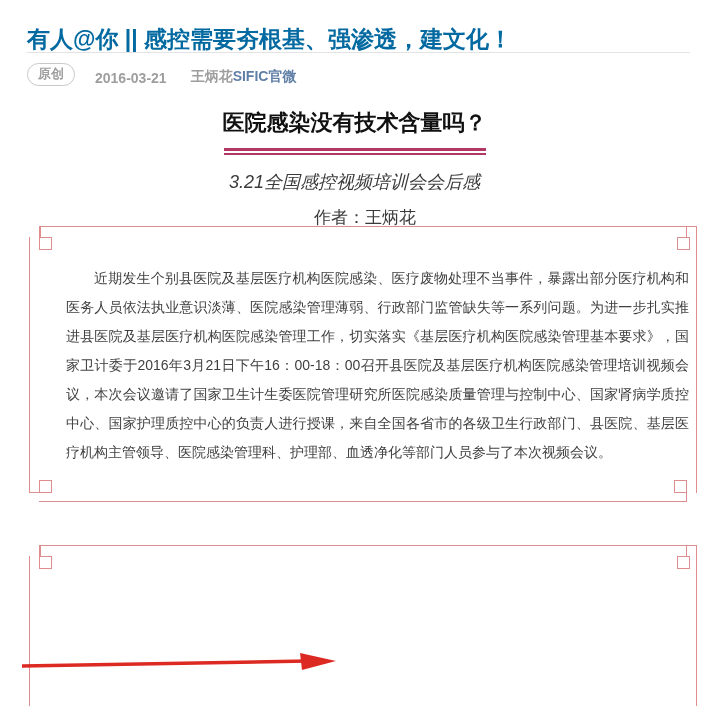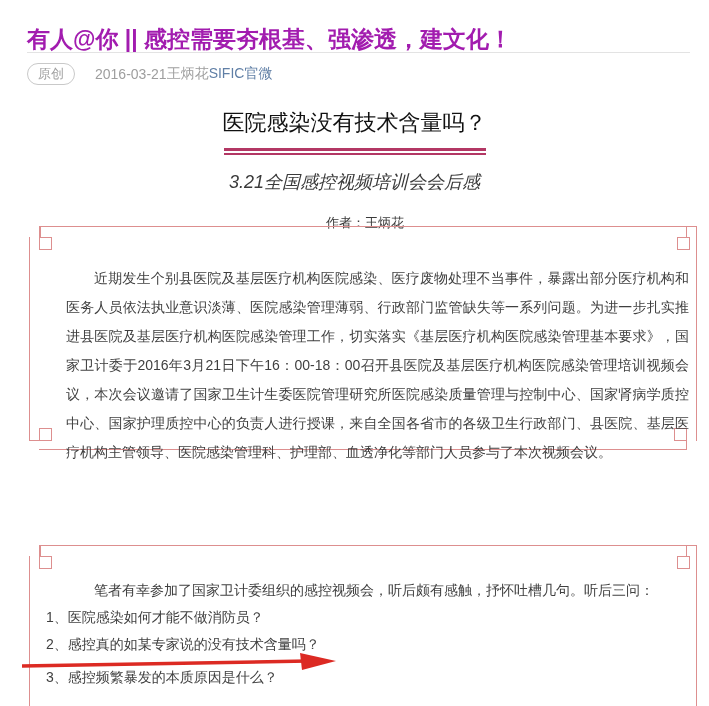--- a/index.html
+++ b/index.html
@@ -6,65 +6,65 @@
   body{
     width:709px;height:706px;overflow:hidden;background:#ffffff;
     font-family:"Liberation Sans","DejaVu Sans",sans-serif;
     position:relative;
   }
   .page{position:relative;width:709px;height:706px;}
 
   
   .article-title{
     position:absolute;left:27px;top:8px;width:660px;
-    font-size:23px;font-weight:bold;color:#a21caf;line-height:1.4;
+    font-size:23px;font-weight:bold;color:#0369a1;line-height:1.4;
   }
   .title-divider{
     position:absolute;left:27px;top:52px;width:663px;height:0;
     border-top:1px solid #e3e3e3;
   }
   .meta-row{
     position:absolute;left:27px;top:62px;width:660px;height:24px;
-    display:flex;align-items:center;font-size:14px;color:#9e9e9e;
+    display:flex;align-items:flex-end;font-size:14px;color:#9e9e9e;font-weight:bold;
   }
   .origin-badge{
     display:inline-block;border:1px solid #c9c9c9;border-radius:12px;
     padding:2px 10px 3px;font-size:13px;color:#9e9e9e;line-height:1.2;
   }
   .meta-date{margin-left:20px;}
-  .meta-author{margin-left:0;}
+  .meta-author{margin-left:24px;}
   .meta-account{color:#607fa6;cursor:pointer;text-decoration:none;}
 
   
   .center-block{position:absolute;left:0;top:108px;width:709px;text-align:center;}
-  .doc-heading{font-size:22px;font-weight:normal;color:#111111;margin:0;}
+  .doc-heading{font-size:22px;font-weight:bold;color:#111111;margin:0;}
   .heading-underline{width:262px;margin:10px auto 0;}
   .heading-underline .bar-thick{height:3px;background:#b33764;}
   .heading-underline .bar-thin{height:2px;background:#b33764;margin-top:2px;}
   .doc-subtitle{margin-top:15px;font-size:18px;font-style:italic;color:#3a3a3a;}
-  .doc-byline{margin-top:20px;font-size:13px;color:#3a3a3a;padding-left:21px;}
+  .doc-byline{margin-top:12px;font-size:17px;color:#3a3a3a;padding-left:21px;}
 
   
   .dbox{position:absolute;left:29px;width:668px;}
   .dbox .top-line{position:absolute;top:0;left:10px;right:0;height:0;border-top:1.5px solid #dd8f8f;}
   .dbox .right-line{position:absolute;right:0;top:0;bottom:9px;width:0;border-right:1.5px solid #dd8f8f;}
   .dbox .left-line{position:absolute;left:0;top:11px;bottom:9px;width:0;border-left:1.5px solid #dd8f8f;}
   .dbox .bottom-line{position:absolute;bottom:0;left:10px;right:10px;height:0;border-bottom:1.5px solid #dd8f8f;}
   .dbox .sq{position:absolute;width:11px;height:11px;border:1.5px solid #dd8f8f;background:transparent;}
   .dbox .sq.tl{left:10px;top:11px;}
   .dbox .sq.tr{right:7px;top:11px;}
   .dbox .sq.bl{left:10px;bottom:9px;}
   .dbox .sq.br{right:10px;bottom:9px;}
   .dbox .stub{position:absolute;background:#dd8f8f;}
   .dbox .stub.tl{left:10px;top:0;width:1.5px;height:12px;}
   .dbox .stub.tr{right:10px;top:0;width:1.5px;height:12px;}
   .dbox .stub.bl{left:0;bottom:9px;width:11px;height:1.5px;}
   .dbox .stub.br{right:10px;bottom:0;width:1.5px;height:10px;}
 
-  .box1{top:226px;height:224px;}
+  .box1{top:226px;height:276px;}
   .box1-inner{
     position:absolute;left:37px;top:38px;right:8px;
     font-size:14px;line-height:29px;color:#3f3f3f;
     text-align:justify;text-indent:2em;
   }
 
   .box2{top:545px;height:200px;}
   .box2-inner{
     position:absolute;left:17px;top:32px;right:8px;
     font-size:14px;line-height:27px;color:#3f3f3f;
@@ -119,26 +119,20 @@
   </div>
 
   <div class="dbox box2">
     <div class="top-line"></div>
     <div class="right-line"></div>
     <div class="left-line"></div>
     <div class="sq tl"></div>
     <div class="sq tr"></div>
     <div class="stub tl"></div>
     <div class="stub tr"></div>
-    <div class="box2-inner">
-      <p class="b2-para">笔者有幸参加了国家卫计委组织的感控视频会，听后颇有感触，抒怀吐槽几句。听后三问：</p>
-      <p class="b2-q">1、医院感染如何才能不做消防员？</p>
-      <p class="b2-q">2、感控真的如某专家说的没有技术含量吗？</p>
-      <p class="b2-q b2-q3">3、感控频繁暴发的本质原因是什么？</p>
-    </div>
   </div>
 
   <svg class="arrow-annotation" viewBox="0 0 324 22" xmlns="http://www.w3.org/2000/svg">
     <line x1="6" y1="15" x2="292" y2="10" stroke="#dc2a23" stroke-width="3.5"></line>
     <polygon points="284,2 320,10 286,19" fill="#dc2a23"></polygon>
   </svg>
 
 </div>
 
 </body></html>

